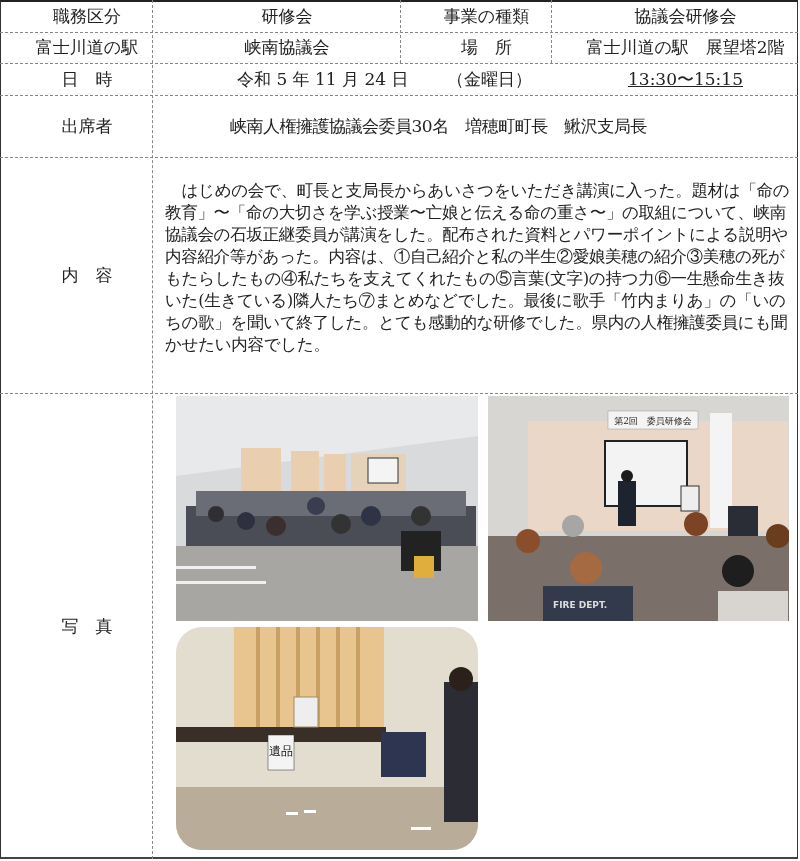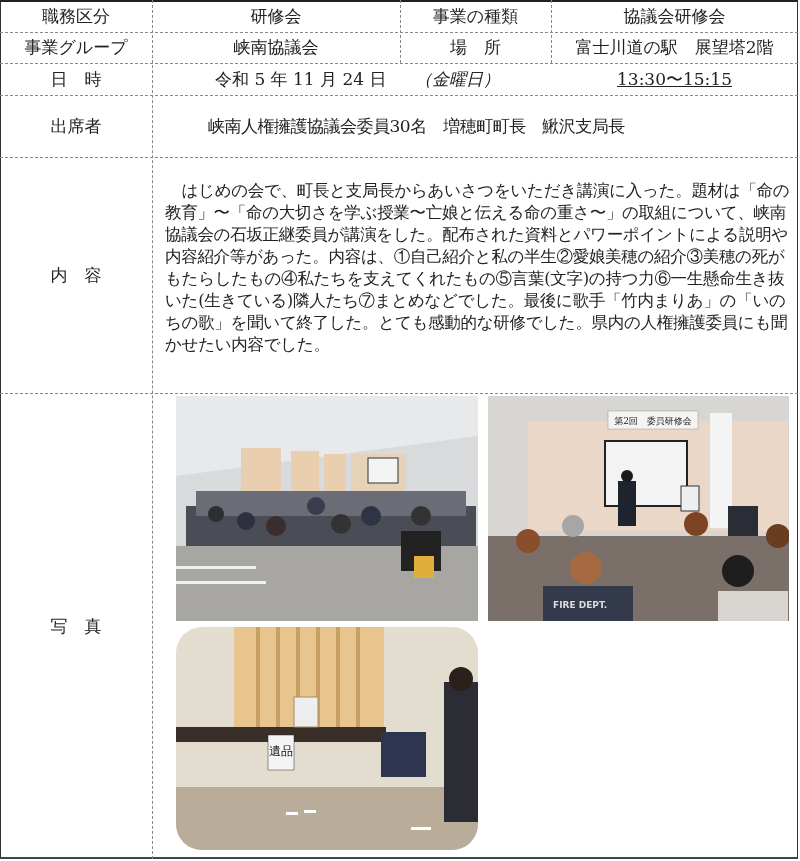--- a/index.html
+++ b/index.html
@@ -1,21 +1,21 @@
 <!DOCTYPE html>
 <html><head>
 <meta charset="utf-8">
 <style>
   html, body { margin: 0; padding: 0; background: #ffffff; }
   body { width: 800px; height: 861px; position: relative; overflow: hidden;
          font-family: "DejaVu Serif", "Liberation Serif", serif; color: #222; }
   .frame { position: absolute; left: 0; top: 0; width: 798px; height: 859px;
            border: 1px solid #333; border-top: 2px solid #222; border-bottom: 2px solid #444; box-sizing: border-box; }
   .cell { position: absolute; box-sizing: border-box; display: flex; align-items: center; justify-content: center;
-          font-size: 17px; white-space: nowrap; }
+          font-size: 17px; white-space: nowrap; padding-left: 22px; }
   .hline { position: absolute; height: 0; border-top: 1px dashed #888; }
   .vline { position: absolute; width: 0; border-left: 1px dashed #888; }
   .content { position: absolute; left: 165px; top: 180px; width: 625px;
              font-size: 16.5px; line-height: 22px; text-indent: 1em; letter-spacing: -0.3px;
              word-break: break-all; }
   .photo { position: absolute; overflow: hidden; }
   .photo svg { display: block; width: 100%; height: 100%; }
 </style>
 </head>
 <body>
@@ -30,28 +30,28 @@
 
 <div class="vline" style="left:152px;top:0;height:859px;"></div>
 <div class="vline" style="left:400px;top:0;height:63px;"></div>
 <div class="vline" style="left:551px;top:0;height:63px;"></div>
 
 <div class="cell" style="left:0;top:0;width:152px;height:32px;">職務区分</div>
 <div class="cell" style="left:152px;top:0;width:248px;height:32px;">研修会</div>
 <div class="cell" style="left:400px;top:0;width:151px;height:32px;">事業の種類</div>
 <div class="cell" style="left:551px;top:0;width:247px;height:32px;">協議会研修会</div>
 
-<div class="cell" style="left:0;top:32px;width:152px;height:31px;">事業グループ</div>
+<div class="cell" style="left:0;top:32px;width:152px;height:31px;">富士川道の駅</div>
 <div class="cell" style="left:152px;top:32px;width:248px;height:31px;">峡南協議会</div>
 <div class="cell" style="left:400px;top:32px;width:151px;height:31px;">場　所</div>
 <div class="cell" style="left:551px;top:32px;width:247px;height:31px;">富士川道の駅　展望塔2階</div>
 
 <div class="cell" style="left:0;top:63px;width:152px;height:32px;">日　時</div>
 <div class="cell" style="left:215px;top:63px;width:180px;height:32px;justify-content:flex-start;text-align:center;">令和 5 年 11 月 24 日</div>
-<div class="cell" style="left:415px;top:63px;width:120px;height:32px;justify-content:flex-start;font-style:italic;">（金曜日）</div>
+<div class="cell" style="left:425px;top:63px;width:120px;height:32px;justify-content:flex-start;">（金曜日）</div>
 <div class="cell" style="left:551px;top:63px;width:247px;height:32px;text-decoration:underline;">13:30〜15:15</div>
 
 <div class="cell" style="left:0;top:95px;width:152px;height:62px;">出席者</div>
 <div class="cell" style="left:168px;top:95px;width:620px;height:62px;justify-content:flex-start;letter-spacing:-0.5px;margin-left:40px;">峡南人権擁護協議会委員30名　増穂町町長　鰍沢支局長</div>
 
 <div class="cell" style="left:0;top:157px;width:152px;height:236px;">内　容</div>
 <div class="content">はじめの会で、町長と支局長からあいさつをいただき講演に入った。題材は「命の教育」〜「命の大切さを学ぶ授業〜亡娘と伝える命の重さ〜」の取組について、峡南協議会の石坂正継委員が講演をした。配布された資料とパワーポイントによる説明や内容紹介等があった。内容は、①自己紹介と私の半生②愛娘美穂の紹介③美穂の死がもたらしたもの④私たちを支えてくれたもの⑤言葉(文字)の持つ力⑥一生懸命生き抜いた(生きている)隣人たち⑦まとめなどでした。最後に歌手「竹内まりあ」の「いのちの歌」を聞いて終了した。とても感動的な研修でした。県内の人権擁護委員にも聞かせたい内容でした。</div>
 
 <div class="cell" style="left:0;top:393px;width:152px;height:466px;">写　真</div>
 

